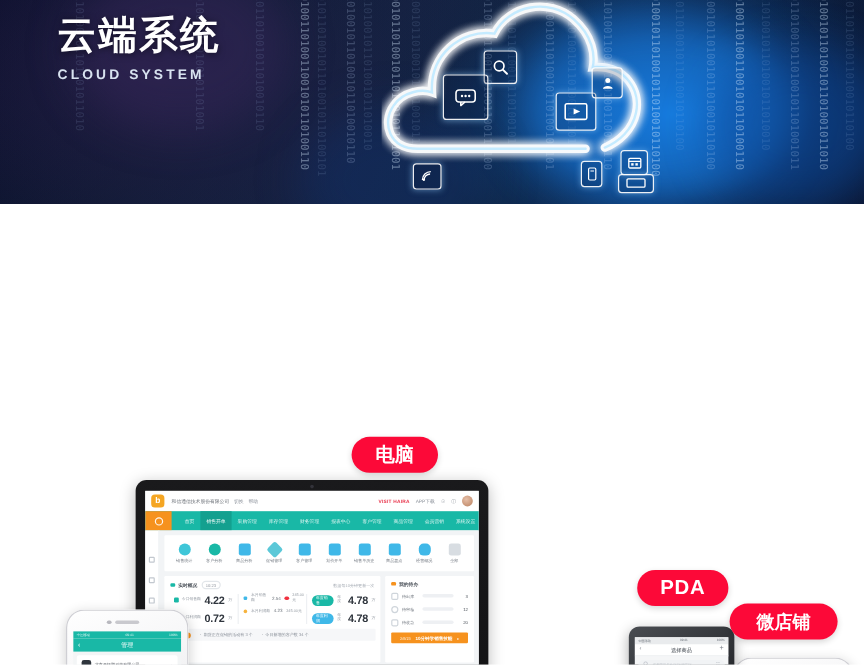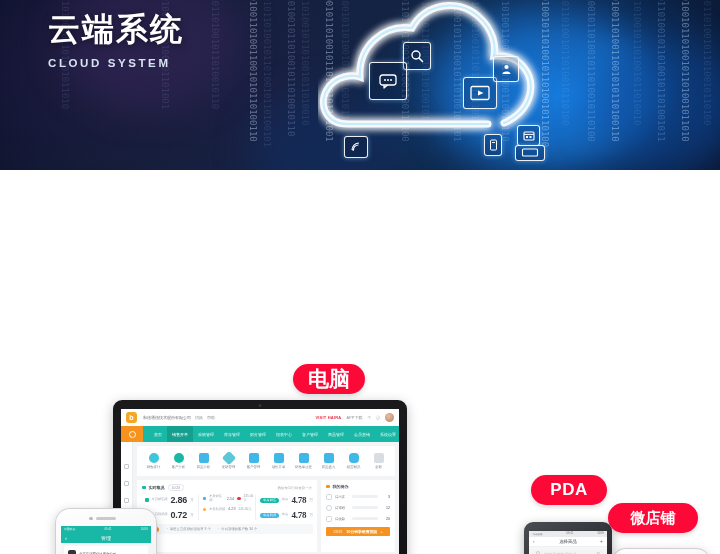--- a/index.html
+++ b/index.html
@@ -155,21 +155,21 @@
   .panel-left { flex:1 1 auto; }
   .panel-right { width:74px; flex:0 0 74px; }
   .panel-head { display:flex; align-items:center; gap:3px; padding:4px 5px 2px 5px; }
   .ph-sq { width:3.5px;height:3.5px;border-radius:1px; }
   .ph-tx { font-size:4px; color:#4c525a; font-weight:bold; }
   .ph-chip { font-size:3.4px; color:#8d939c; border:0.5px solid #e2e6ea; border-radius:6px; padding:0.5px 3px; }
   .ph-right { margin-left:auto; font-size:3.4px; color:#a8aeb6; }
 
   .stats { display:flex; padding:2px 4px 4px 4px; }
   .stat-col { flex:1; display:flex; flex-direction:column; gap:5px; padding-left:4px; border-right:0.5px solid #eef0f3;}
-  .stat-col:last-child { border-right:none;font-family:Liberation Serif, serif; }
+  .stat-col:last-child { border-right:none; }
   .stat-line { display:flex; align-items:center; gap:3px; }
   .dot { width:3.5px;height:3.5px;border-radius:1px; flex:0 0 auto;}
   .st-lb { font-size:3.2px; color:#9aa0a8; line-height:1.15; }
   .st-val { font-size:9px; font-weight:bold; color:#2f353d; letter-spacing:-0.2px; }
   .st-unit { font-size:3.4px; color:#9aa0a8; }
   .st-sec { font-size:3.8px; color:#6f757d; }
   .st-pill { font-size:3.2px; color:#fff; background:#f6921e; border-radius:5px; padding:0.5px 3px; }
 
   .notice { margin:0 4px 3px 4px; background:#f6f7f9; border-radius:1px; display:flex; align-items:center; gap:6px; padding:2.5px 5px; }
   .nt-tag { font-size:3.2px; color:#fff; background:#f6921e; border-radius:5px; padding:0.5px 3.5px; }
@@ -351,21 +351,21 @@
   </div>
 
   <div class="banner-text">
     <div class="banner-title">云端系统</div>
     <div class="banner-sub">CLOUD SYSTEM</div>
   </div>
 </div>
 
 <div class="devices">
 
-  <div class="pill" style="left:293px;top:194px;width:72px;height:30px;font-size:21px;">电脑</div>
+  <div class="pill" style="left:293px;top:194px;width:72px;height:30px;font-size:16px;">电脑</div>
   <div class="pill" style="left:531px;top:305px;width:76px;height:30px;font-size:17px;letter-spacing:0.5px;">PDA</div>
   <div class="pill" style="left:608px;top:333px;width:90px;height:30px;font-size:15px;">微店铺</div>
 
   <div class="laptop">
     <div class="lid">
       <div class="cam"></div>
       <div class="screen">
 
         <div class="app-top">
           <div class="logo-dot">b</div>
@@ -457,21 +457,21 @@
                 <span class="ph-sq" style="background:#19b8a6;"></span>
                 <span class="ph-tx">实时概况</span>
                 <span class="ph-chip">10:23</span>
                 <span class="ph-right">数据每10分钟更新一次</span>
               </div>
               <div class="stats">
                 <div class="stat-col">
                   <div class="stat-line">
                     <span class="dot" style="background:#19b8a6;"></span>
                     <span class="st-lb">今日销售额</span>
-                    <span class="st-val">2.86</span>
+                    <span class="st-val">4.22</span>
                     <span class="st-unit">万</span>
                   </div>
                   <div class="stat-line">
                     <span class="dot" style="background:#f0313f;"></span>
                     <span class="st-lb">今日利润额</span>
                     <span class="st-val">0.72</span>
                     <span class="st-unit">万</span>
                   </div>
                 </div>
                 <div class="stat-col">

